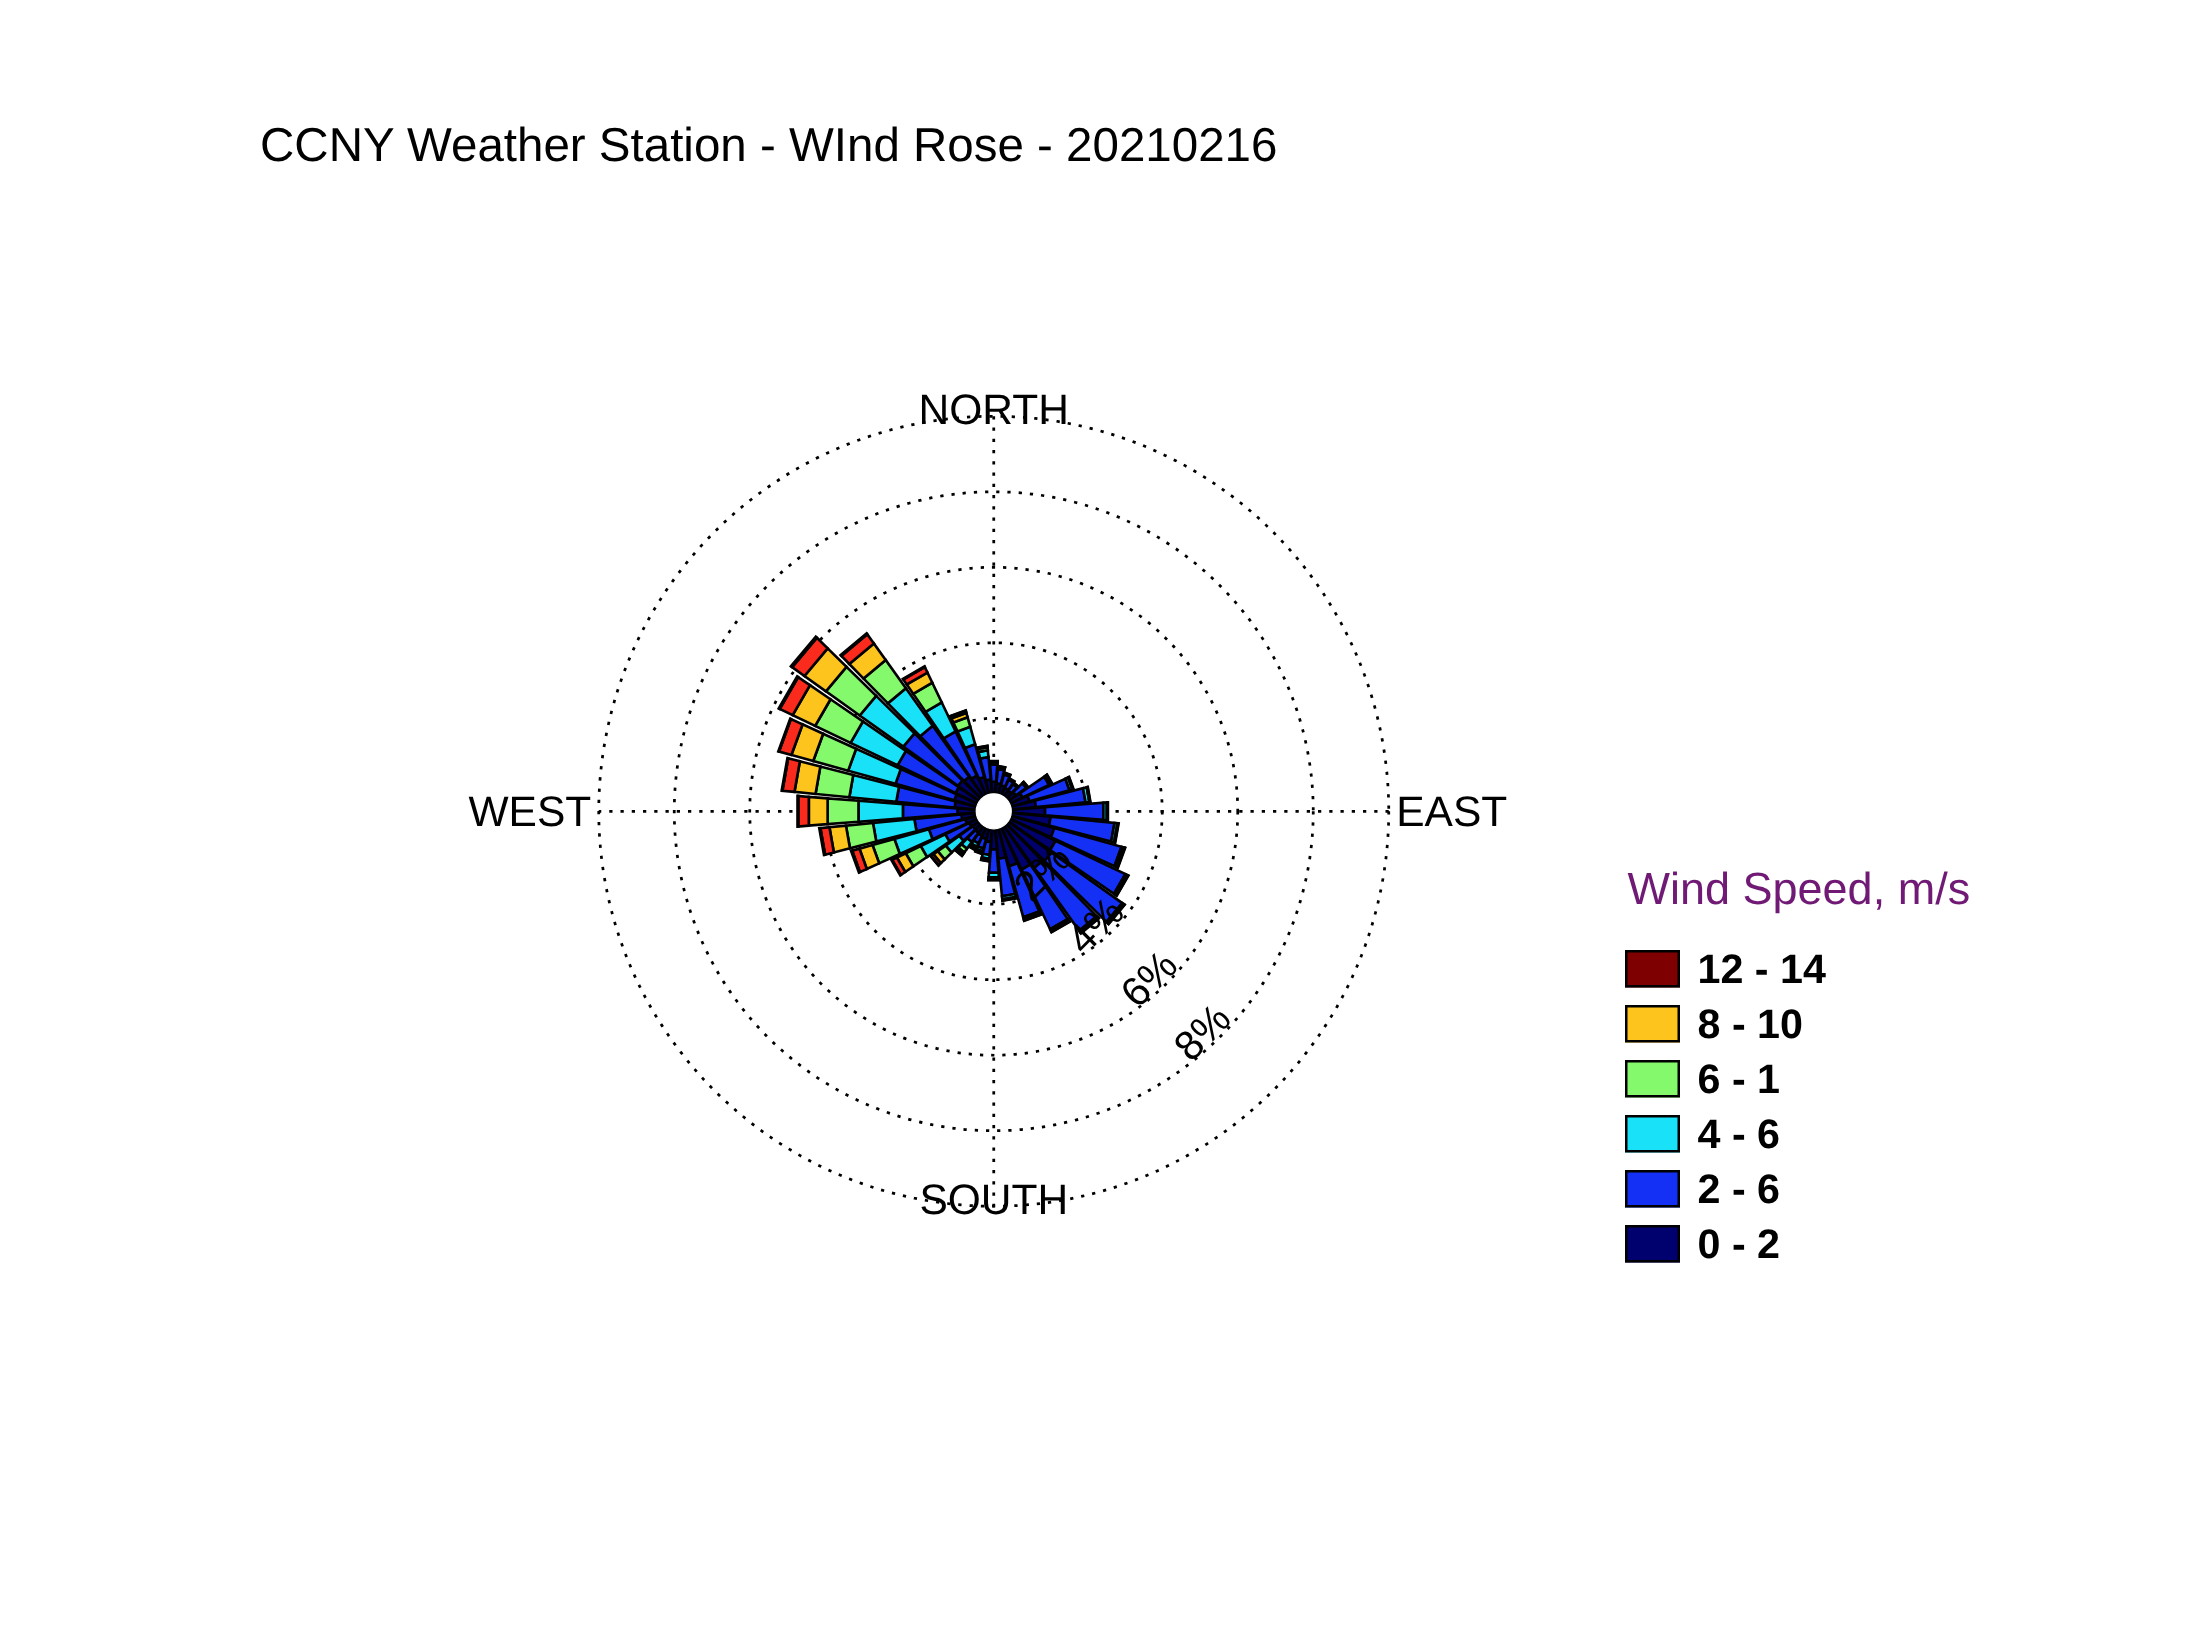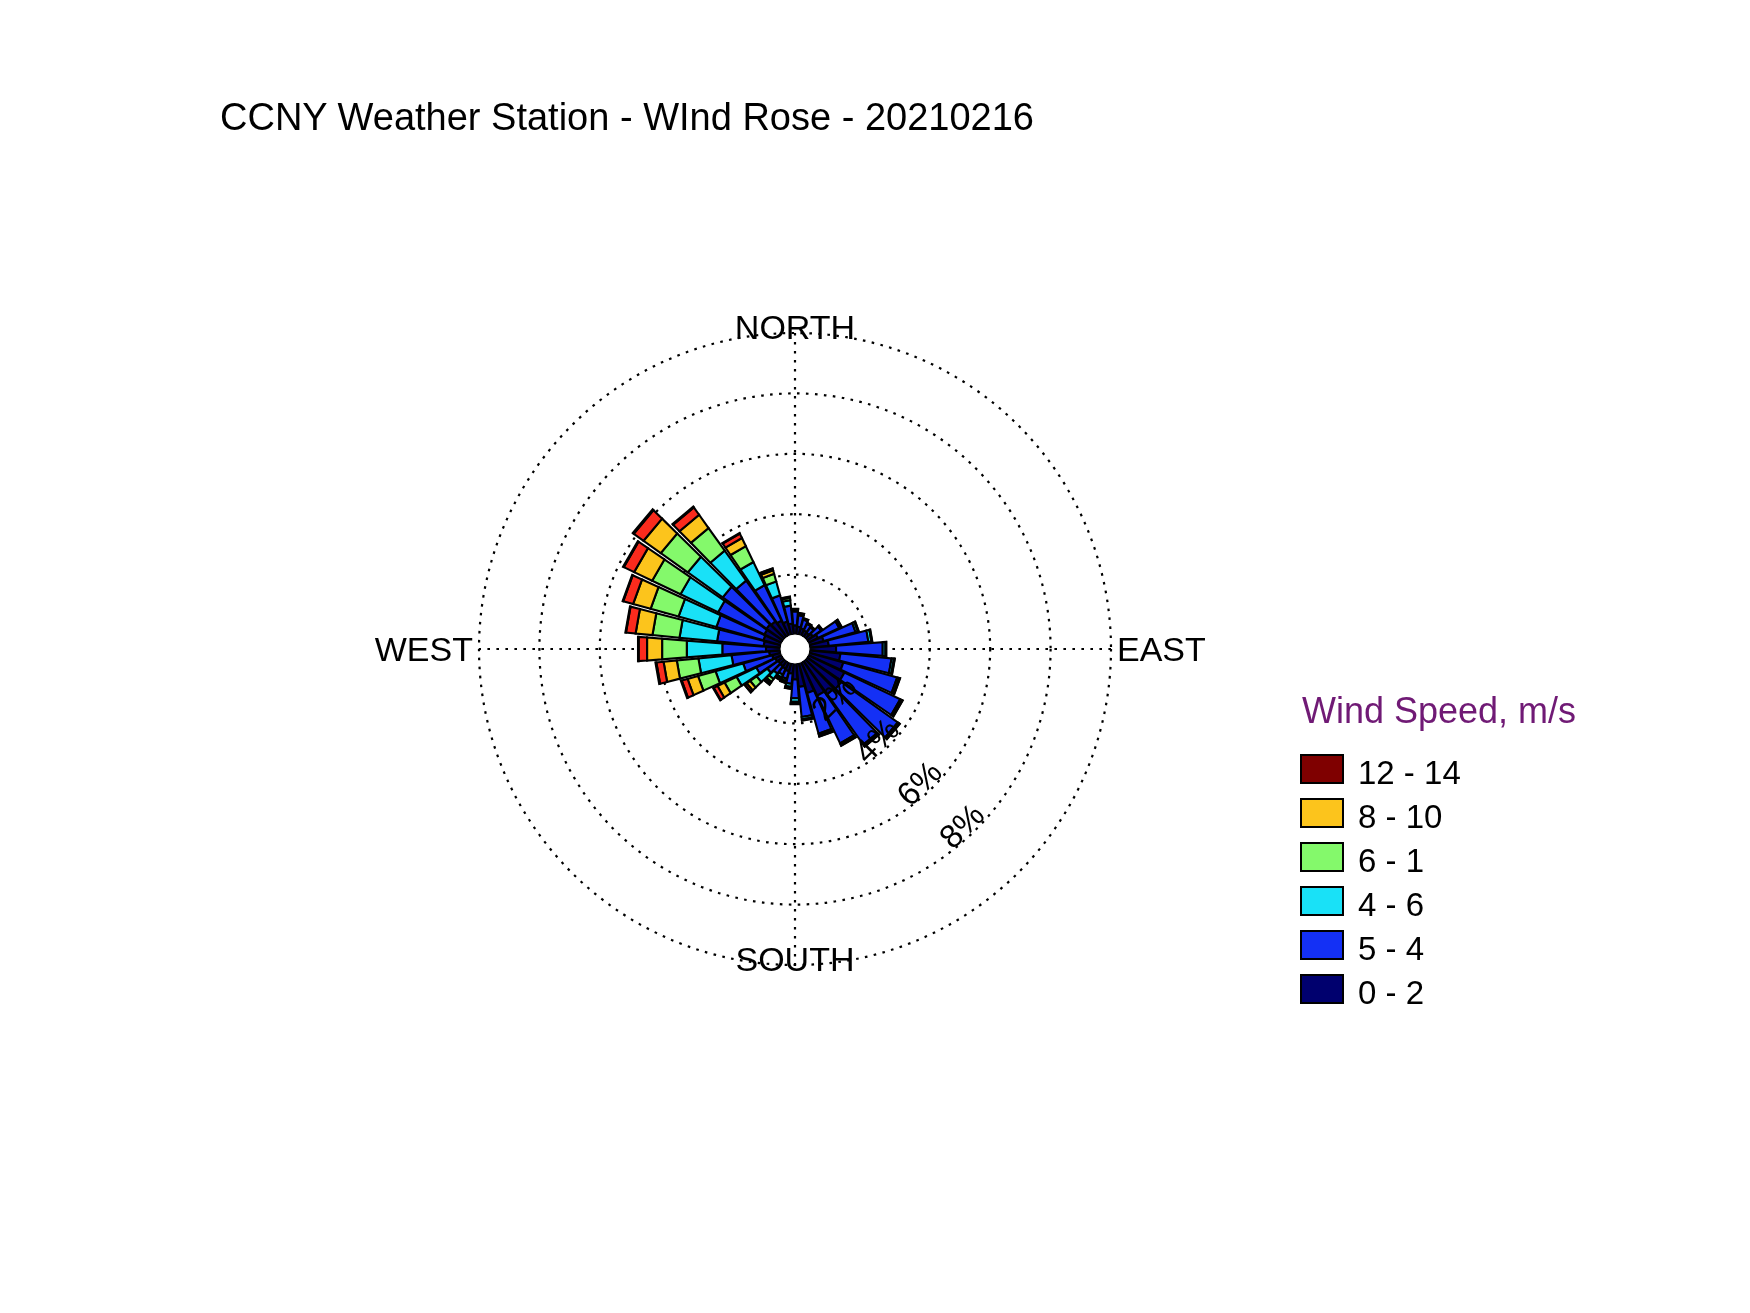--- a/index.html
+++ b/index.html
@@ -1,33 +1,33 @@
 <!DOCTYPE html>
 <html><head>
 <meta charset="utf-8">
 <style>
   html,body{margin:0;padding:0;background:#ffffff;}
   body{width:1750px;height:1313px;overflow:hidden;font-family:"Liberation Sans",sans-serif;}
   #stage{position:relative;width:1750px;height:1313px;background:#fff;}
   #chart-title{
-    position:absolute;left:12px;top:96px;width:1230px;text-align:center;
+    position:absolute;left:0;top:96px;width:1230px;text-align:center;
     font-size:38px;color:#000;letter-spacing:0px;
   }
   #rose-wrap{position:absolute;left:0;top:0;width:1230px;height:1150px;margin-top:16px;}
   svg{display:block;}
   .dirlabel{font-size:34px;fill:#000;font-family:"Liberation Sans",sans-serif;}
   .pctlabel{font-size:33px;fill:#000;font-family:"Liberation Sans",sans-serif;}
   .gridcircle{fill:none;stroke:#000;stroke-width:2.2;stroke-dasharray:2.6 6.4;stroke-linecap:butt;}
   .gridspoke{stroke:#000;stroke-width:2.2;stroke-dasharray:2.6 6.4;fill:none;}
   .petal{stroke:#000;stroke-width:2.1;stroke-linejoin:miter;}
   .hub{fill:#ffffff;stroke:#ffffff;stroke-width:1;}
 
   #legend{position:absolute;left:1300px;top:690px;width:440px;}
   #legend-title{font-size:36px;color:#701a75;margin:0 0 22px 2px;white-space:nowrap;}
-  .legend-row{display:flex;align-items:flex-start;height:42px;margin-bottom:2px;}
+  .legend-row{display:flex;align-items:center;height:42px;margin-bottom:2px;font-weight:bold;}
   .swatch{width:44px;height:30px;border:2px solid #000;box-sizing:border-box;margin-right:14px;}
   .legend-label{font-size:33px;color:#000;white-space:nowrap;}
 </style>
 </head>
 <body>
 
 <div id="stage">
 
   <div id="chart-title">CCNY Weather Station - WInd Rose - 20210216</div>
 
@@ -279,21 +279,21 @@
         <div class="legend-row">
           <div class="swatch" style="background: rgb(132, 249, 107);"></div>
           <div class="legend-label">6 - 1</div>
         </div>
         <div class="legend-row">
           <div class="swatch" style="background: rgb(25, 225, 247);"></div>
           <div class="legend-label">4 - 6</div>
         </div>
         <div class="legend-row">
           <div class="swatch" style="background: rgb(20, 48, 245);"></div>
-          <div class="legend-label">5 - 4</div>
+          <div class="legend-label">2 - 6</div>
         </div>
         <div class="legend-row">
           <div class="swatch" style="background: rgb(0, 0, 110);"></div>
           <div class="legend-label">0 - 2</div>
         </div>
       </div>
   </div>
 
 </div>
 

